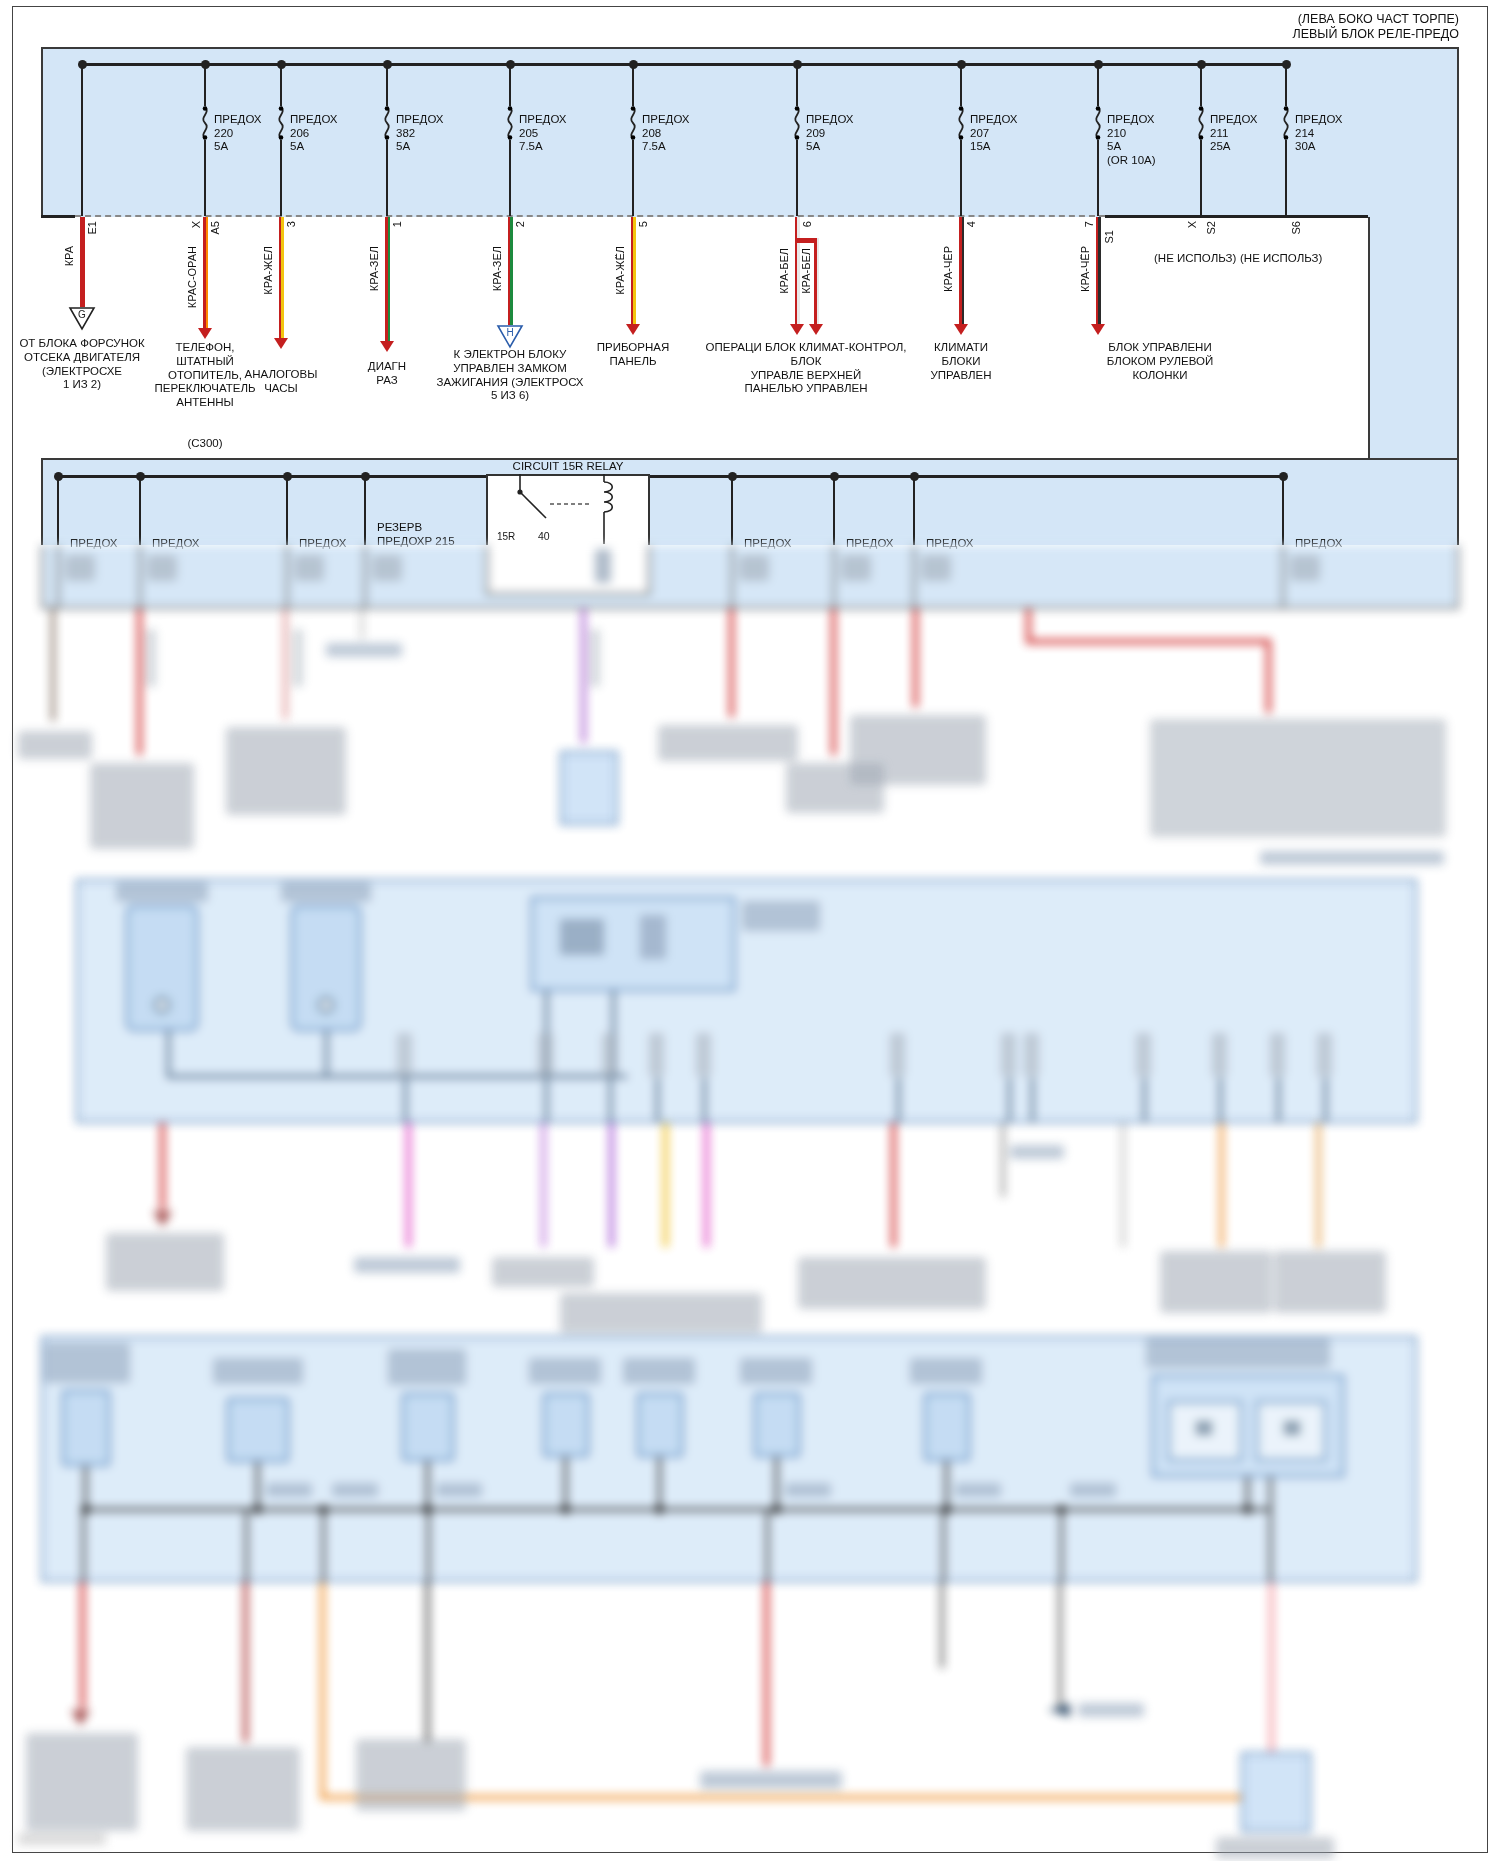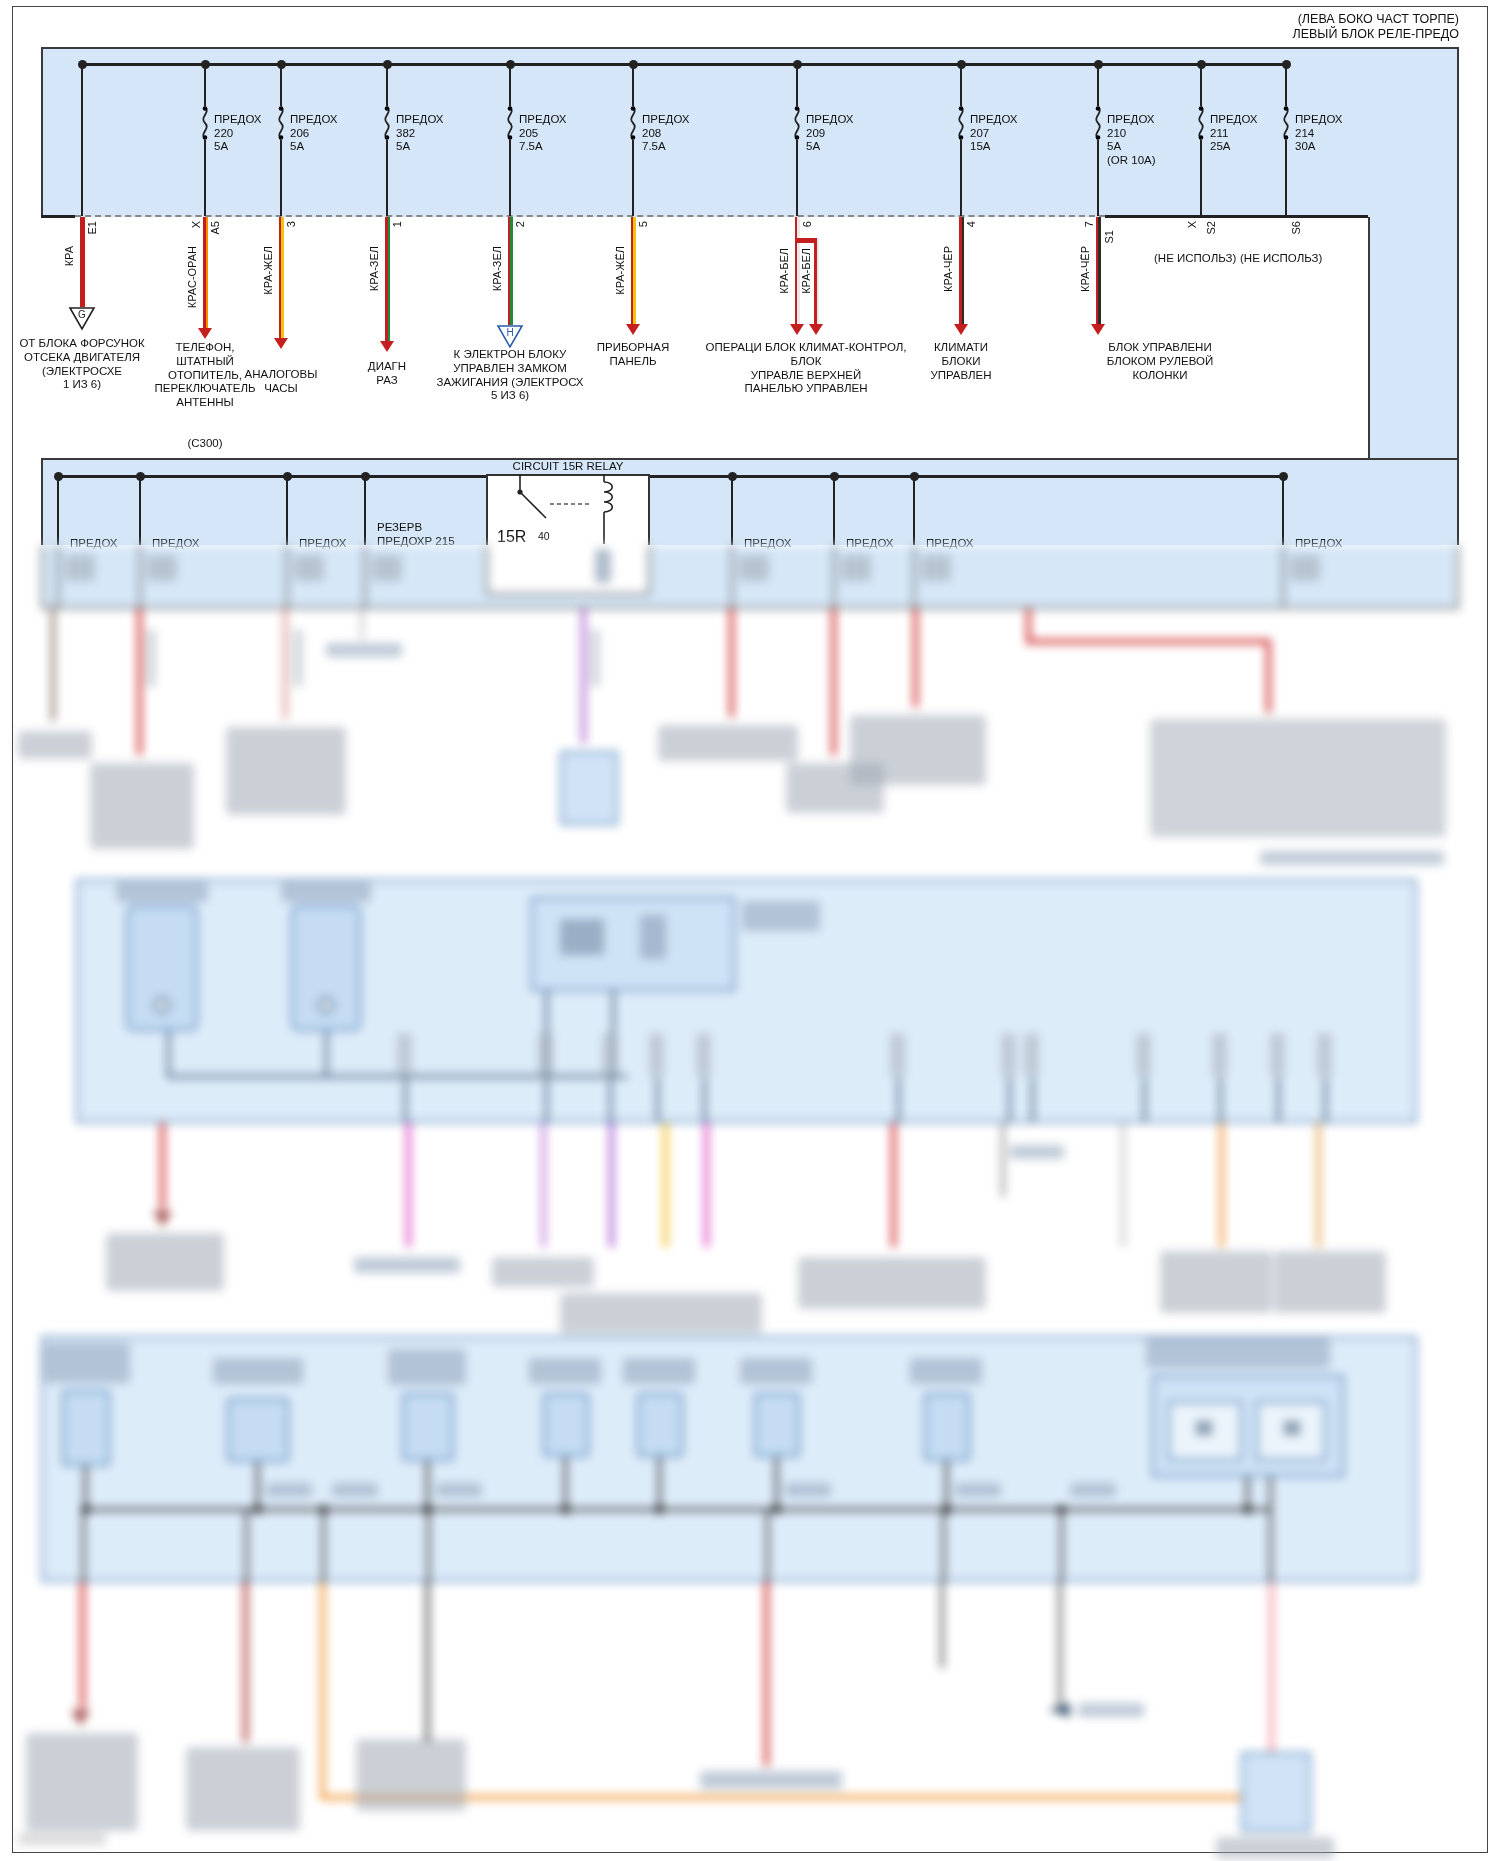--- a/index.html
+++ b/index.html
@@ -196,21 +196,21 @@
     <text x="14" y="12" text-anchor="middle" font-size="10" fill="#222">G</text>
   </svg>
   <svg class="abs" style="left:496px;top:324px" width="28" height="25">
     <polygon points="2,2 26,2 14,23" fill="#fff" stroke="#2a5caa" stroke-width="1.6"></polygon>
     <text x="14" y="12" text-anchor="middle" font-size="10" fill="#2a5caa">H</text>
   </svg>
 
   <div class="dest" style="left:82px;top:337px">ОТ БЛОКА ФОРСУНОК
 ОТСЕКА ДВИГАТЕЛЯ
 (ЭЛЕКТРОСХЕ
-1 ИЗ 6)</div>
+1 ИЗ 2)</div>
   <div class="dest" style="left:205px;top:341px">ТЕЛЕФОН,
 ШТАТНЫЙ
 ОТОПИТЕЛЬ,
 ПЕРЕКЛЮЧАТЕЛЬ
 АНТЕННЫ</div>
   <div class="dest" style="left:205px;top:437px">(C300)</div>
   <div class="dest" style="left:281px;top:368px">АНАЛОГОВЫ
 ЧАСЫ</div>
   <div class="dest" style="left:387px;top:360px">ДИАГН
 РАЗ</div>
@@ -238,21 +238,21 @@
   <div class="lbl" style="left:486px;top:460px;width:164px;text-align:center">CIRCUIT 15R RELAY</div>
   <svg class="abs" style="left:486px;top:474px" width="164" height="70">
     <line x1="34" y1="0" x2="34" y2="16" stroke="#222" stroke-width="1.6"></line>
     <circle cx="34" cy="18" r="2.6" fill="#222"></circle>
     <line x1="34" y1="18" x2="60" y2="44" stroke="#222" stroke-width="1.6"></line>
     <line x1="64" y1="30" x2="104" y2="30" stroke="#555" stroke-width="1.4" stroke-dasharray="4 3"></line>
     <line x1="118" y1="0" x2="118" y2="8" stroke="#222" stroke-width="1.6"></line>
     <path d="M118 8 c11 0 11 10 0 10 c11 0 11 10 0 10 c11 0 11 10 0 10" fill="none" stroke="#222" stroke-width="1.6"></path>
     <line x1="118" y1="38" x2="118" y2="70" stroke="#222" stroke-width="1.6"></line>
   </svg>
-  <div class="lbl" style="left:497px;top:530px;font-size:16px">15R</div>
+  <div class="lbl" style="left:497px;top:530px;font-size:10px">15R</div>
   <div class="lbl" style="left:538px;top:530px;font-size:10.5px">40</div>
   <div class="lbl" style="left:377px;top:521px"><span>РЕЗЕРВ</span><br><span>ПРЕДОХР 215</span></div>
   <div class="lbl" style="left:70px;top:537px">ПРЕДОХ</div>
   <div class="lbl" style="left:152px;top:537px">ПРЕДОХ</div>
   <div class="lbl" style="left:299px;top:537px">ПРЕДОХ</div>
   <div class="lbl" style="left:744px;top:537px">ПРЕДОХ</div>
   <div class="lbl" style="left:846px;top:537px">ПРЕДОХ</div>
   <div class="lbl" style="left:926px;top:537px">ПРЕДОХ</div>
   <div class="lbl" style="left:1295px;top:537px">ПРЕДОХ</div>
   <div id="lower-drops">

